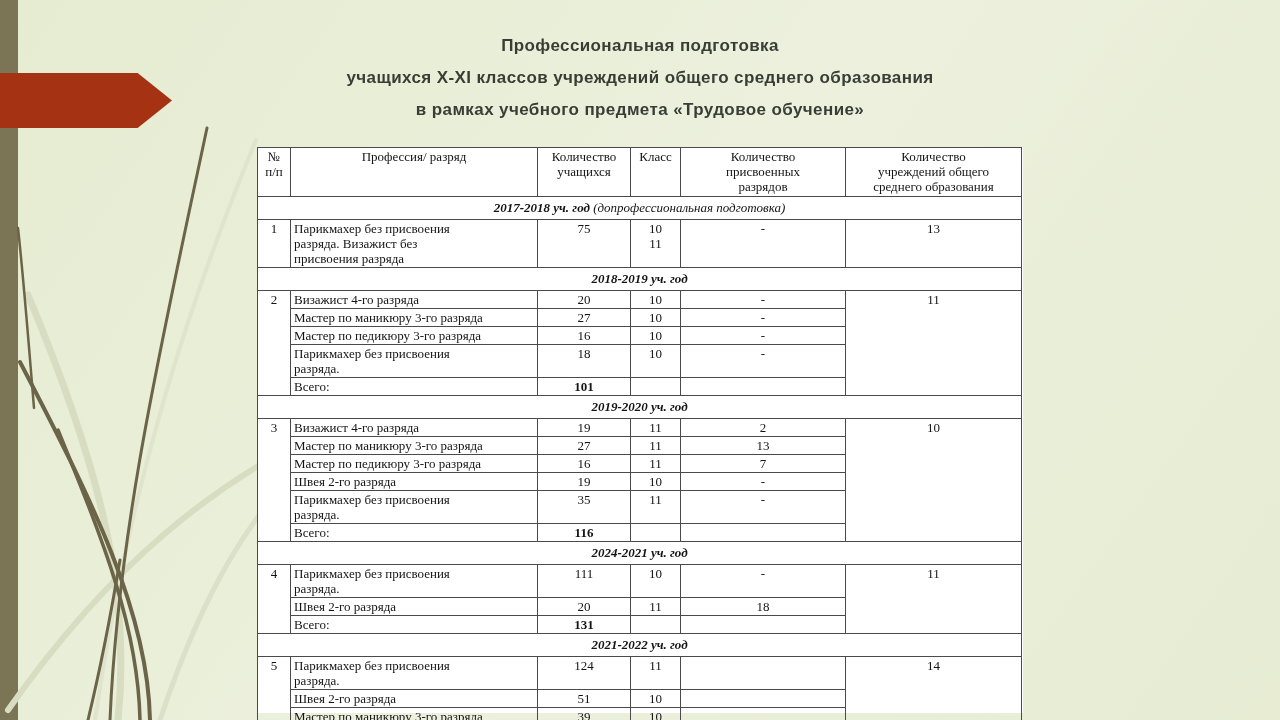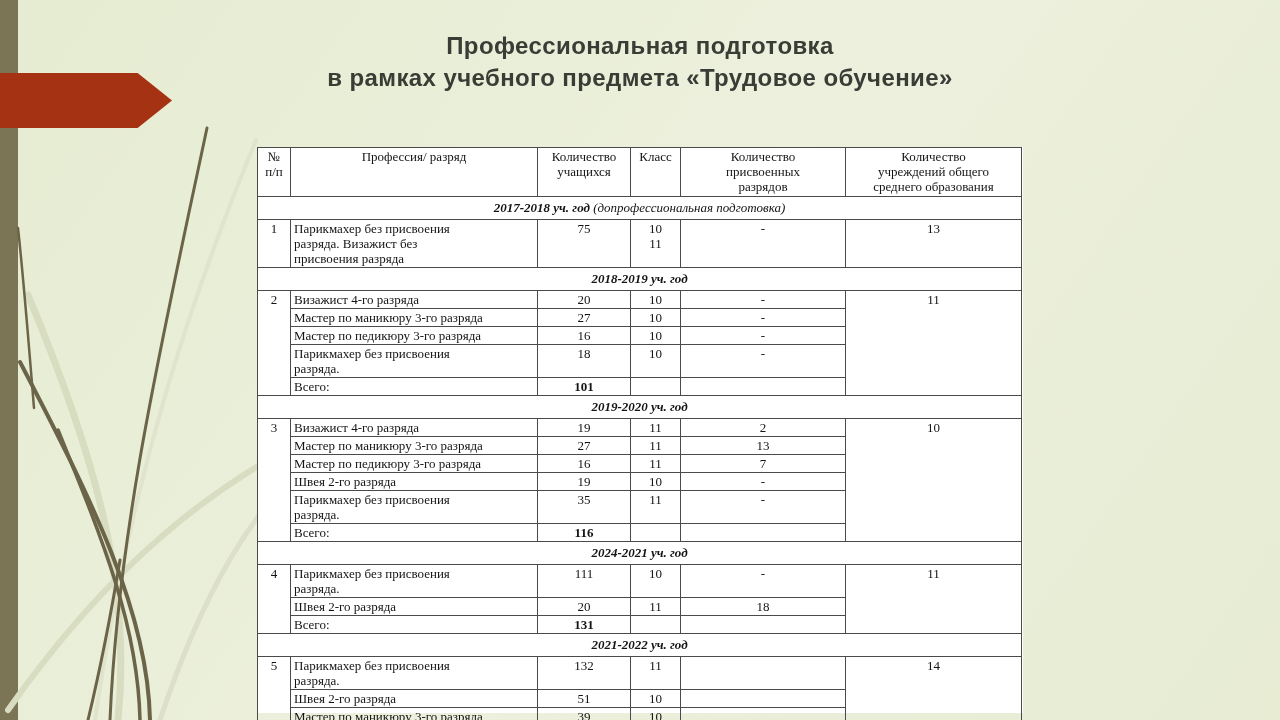--- a/index.html
+++ b/index.html
@@ -18,21 +18,21 @@
   .strands{position:absolute;left:0;top:0;pointer-events:none;}
   .arrow{
     position:absolute;left:0;top:73px;width:172px;height:55px;
     background:#a53212;
     clip-path:polygon(0 0,80% 0,100% 50%,80% 100%,0 100%);
   }
   .title{
     position:absolute;left:110px;top:30px;width:1060px;
     text-align:center;
     font-family:"Liberation Sans",sans-serif;
-    font-weight:bold;font-size:24px;line-height:32px;
+    font-weight:bold;font-size:17px;line-height:32px;
     color:#3a3d36;letter-spacing:0.4px;
   }
   .panel{
     position:absolute;left:257px;top:147px;width:766px;height:566px;
     background:#ffffff;
   }
   table.grid{
     border-collapse:collapse;table-layout:fixed;width:764px;
     font-size:13px;line-height:15px;color:#141414;
     font-family:"Liberation Serif",serif;
@@ -71,20 +71,21 @@
     <path d="M 20 362 C 92 500, 148 612, 150 720" stroke="#6b6448" stroke-width="4" stroke-linecap="round"></path>
     <path d="M 58 430 C 105 545, 138 628, 140 720" stroke="#6b6448" stroke-width="3.5" stroke-linecap="round"></path>
     <path d="M 18 228 C 24 283, 28 335, 34 408" stroke="#6b6448" stroke-width="2.5" stroke-linecap="round"></path>
     <path d="M 120 560 C 110 620, 100 670, 88 720" stroke="#6b6448" stroke-width="3" stroke-linecap="round"></path>
   </svg>
 
   <div class="arrow"></div>
 
   <div class="title">
     <div>Профессиональная подготовка</div>
+    <div>учащихся X-XI классов учреждений общего среднего образования</div>
     <div>в рамках учебного предмета «Трудовое обучение»</div>
   </div>
 
   <div class="panel">
     <table class="grid">
       <colgroup>
         <col style="width:33px">
         <col style="width:247px">
         <col style="width:93px">
         <col style="width:50px">
@@ -224,21 +225,21 @@
             <td class="c"></td>
             <td class="c"></td>
           </tr>
           <tr class="sec">
             <td colspan="6"><span class="sec-year">2021-2022 уч. год</span></td>
           </tr>
           <tr>
             <td class="c" rowspan="4">5</td>
             <td class="prof">Парикмахер без присвоения
 разряда.</td>
-            <td class="c">132</td>
+            <td class="c">124</td>
             <td class="c">11</td>
             <td class="c"></td>
             <td class="c" rowspan="4">14</td>
           </tr>
           <tr>
             <td class="prof">Швея 2-го разряда</td>
             <td class="c">51</td>
             <td class="c">10</td>
             <td class="c"></td>
           </tr>

